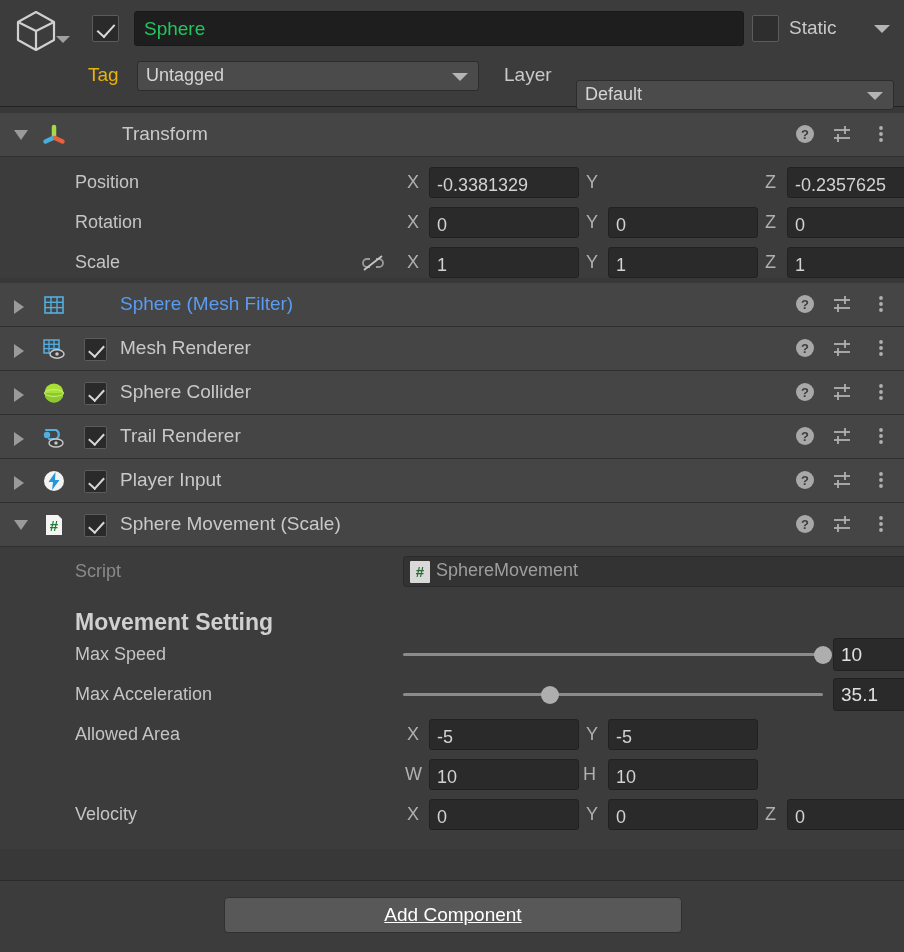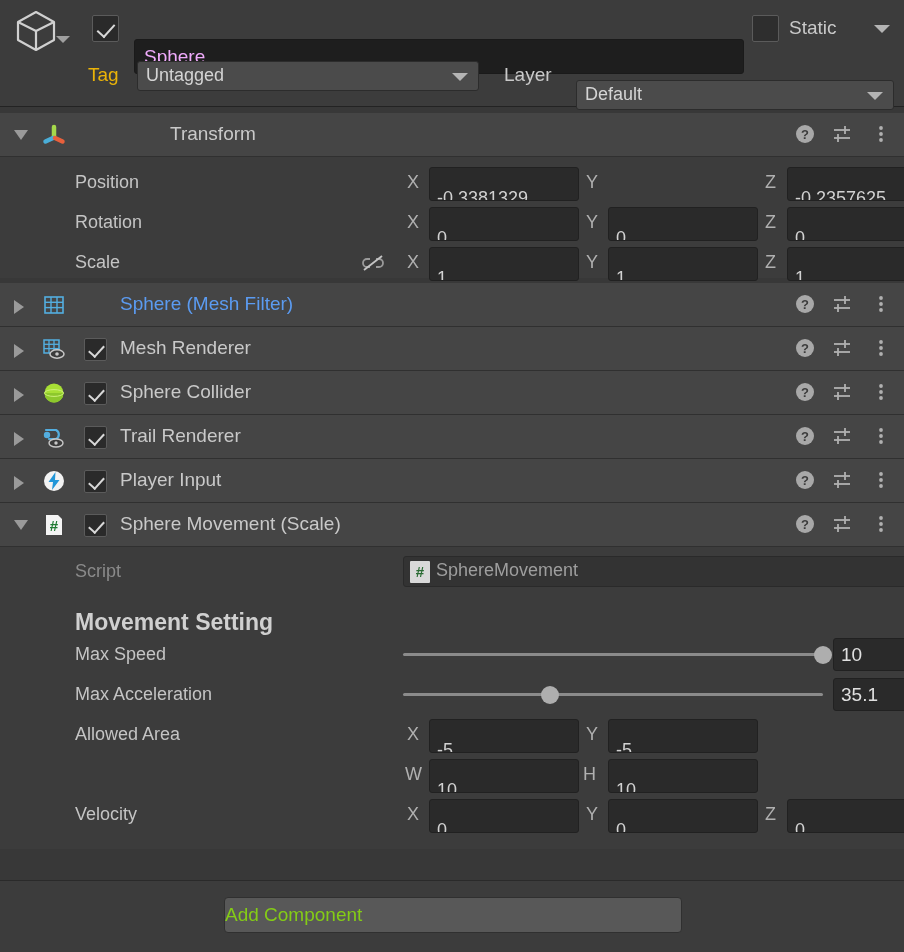--- a/index.html
+++ b/index.html
@@ -43,26 +43,25 @@
     border: solid #d8d8d8;
     border-width: 0 2.5px 2.5px 0;
     transform: rotate(42deg);
   }
   .name-field {
     position: absolute; left: 134px; top: 11px;
     width: 610px; height: 35px;
     background: #1e1e1e;
     border: 1px solid #1a1a1a;
     border-radius: 3px;
-    color: #f0abfc;
+    color: #22c55e;
     font-size: 19px;
     padding: 0 9px;
     line-height: 33px;
     outline: none;
-    margin-top: 28px;
   }
   .static-check {
     position: absolute; left: 752px; top: 15px;
     width: 27px; height: 27px;
     background: #2e2e2e;
     border: 1px solid #5b5b5b;
     border-radius: 2px;
   }
   .static-label {
     position: absolute; left: 789px; top: 17px;
@@ -148,21 +147,21 @@
     width: 7px; height: 13px;
     border: solid #d8d8d8;
     border-width: 0 2.3px 2.3px 0;
     transform: rotate(42deg);
   }
   .comp-title {
     position: absolute; left: 120px; top: 10px;
     font-size: 19px; color: #c9c9c9;
   }
   .comp-title.link { color: #5b9bf1; }
-  .comp-title.nocheck { left: 120px; margin-left: 48px; }
+  .comp-title.nocheck { left: 120px; }
   .head-icons {
     position: absolute; right: 12px; top: 10px;
     display: flex; align-items: center; gap: 16px;
   }
   .ico { width: 22px; height: 22px; }
 
   
   .section-body { background: #3c3c3c; position: relative; }
   .prop-row { position: relative; height: 40px; margin-left: 35px; }
   .prop-label {
@@ -175,21 +174,21 @@
     font-size: 18px; color: #b0b0b0;
   }
   .num-field {
     position: absolute; top: 4px;
     height: 31px;
     background: #2a2a2a;
     border: 1px solid #212121;
     border-radius: 3px;
     color: #d2d2d2;
     font-size: 18px;
-    padding: 16px 7px;
+    padding: 3px 7px;
     line-height: 29px;
     overflow: hidden;
     white-space: nowrap;
   }
   
   .ax-x { left: 372px; }
   .fl-x { left: 394px; width: 150px; }
   .ax-y { left: 551px; }
   .fl-y { left: 573px; width: 150px; }
   .ax-z { left: 730px; }
@@ -272,25 +271,26 @@
     width: 904px; height: 72px;
     background: #3c3c3c;
     border-top: 1px solid #2a2a2a;
   }
   .add-btn {
     position: absolute; left: 224px; top: 16px;
     width: 458px; height: 36px;
     background: #585858;
     border: 1px solid #303030;
     border-radius: 4px;
-    color: #84cc16;
+    color: #ffffff;
     font-size: 19px;
-    text-align: left;
+    text-align: center;
     line-height: 34px;
     font-family: "Liberation Sans", sans-serif;
+    text-decoration: underline;
   }
   .divider-strip { height: 6px; background: #383838; }
 </style>
 </head>
 <body>
 
 <div class="obj-header">
   <span class="cube-icon">
     <svg viewBox="0 0 52 48" width="52" height="48">
       <path d="M26 6 L44 16 L44 34 L26 44 L8 34 L8 16 Z" fill="none" stroke="#d0d0d0" stroke-width="2.2" stroke-linejoin="round"></path>

